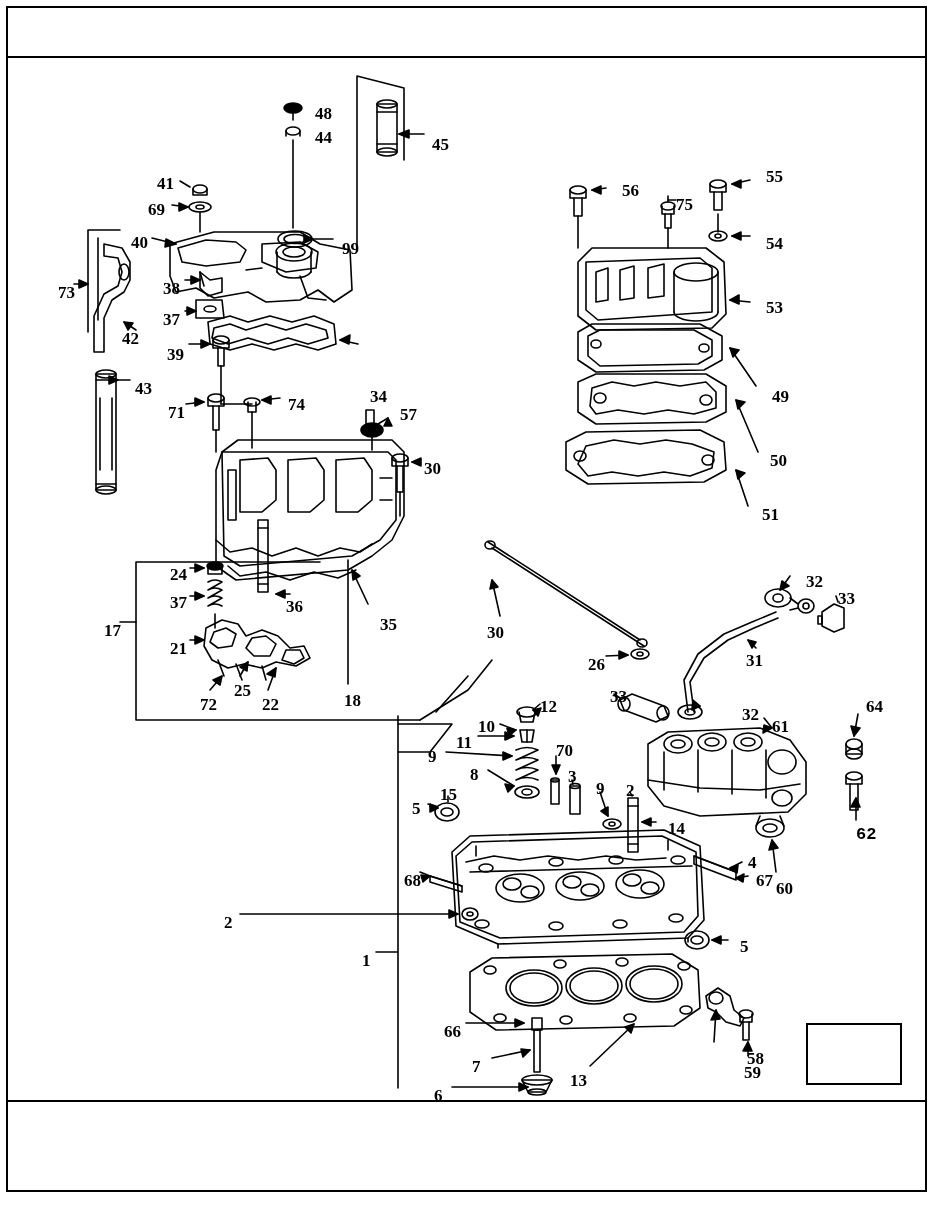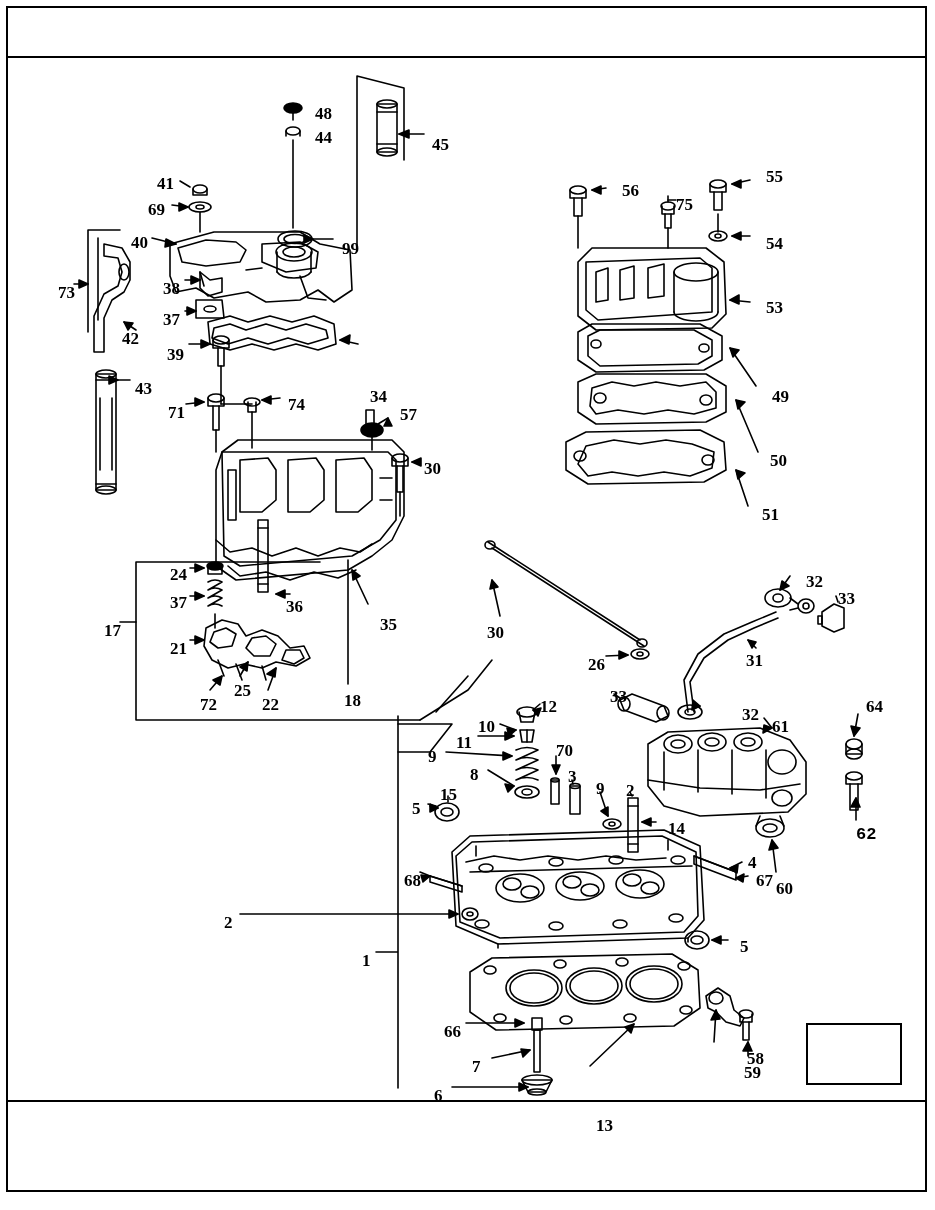--- a/index.html
+++ b/index.html
@@ -575,19 +575,19 @@
       <div class="callout" style="left: 748px; top: 854px;">4</div>
       <div class="callout" style="left: 756px; top: 872px;">67</div>
       <div class="callout" style="left: 776px; top: 880px;">60</div>
       <div class="callout" style="left: 224px; top: 914px;">2</div>
       <div class="callout" style="left: 740px; top: 938px;">5</div>
       <div class="callout" style="left: 362px; top: 952px;">1</div>
       <div class="callout" style="left: 444px; top: 1023px;">66</div>
       <div class="callout" style="left: 710px; top: 1050px; margin-left: 37px;">58</div>
       <div class="callout" style="left: 744px; top: 1064px;">59</div>
       <div class="callout" style="left: 472px; top: 1058px;">7</div>
-      <div class="callout" style="left: 596px; top: 1072px; margin-top: 45px;">13</div>
+      <div class="callout" style="left: 570px; top: 1072px;">13</div>
       <div class="callout" style="left: 434px; top: 1087px;">6</div>
     </div>
 
   <div class="arrow-box"></div>
 
 </div>
 
 </body></html>

